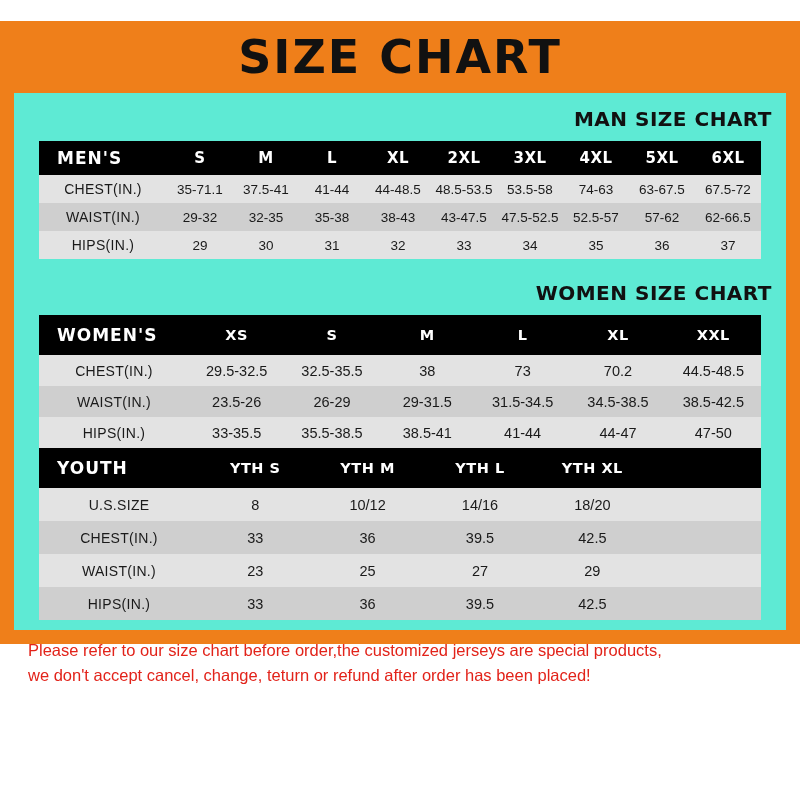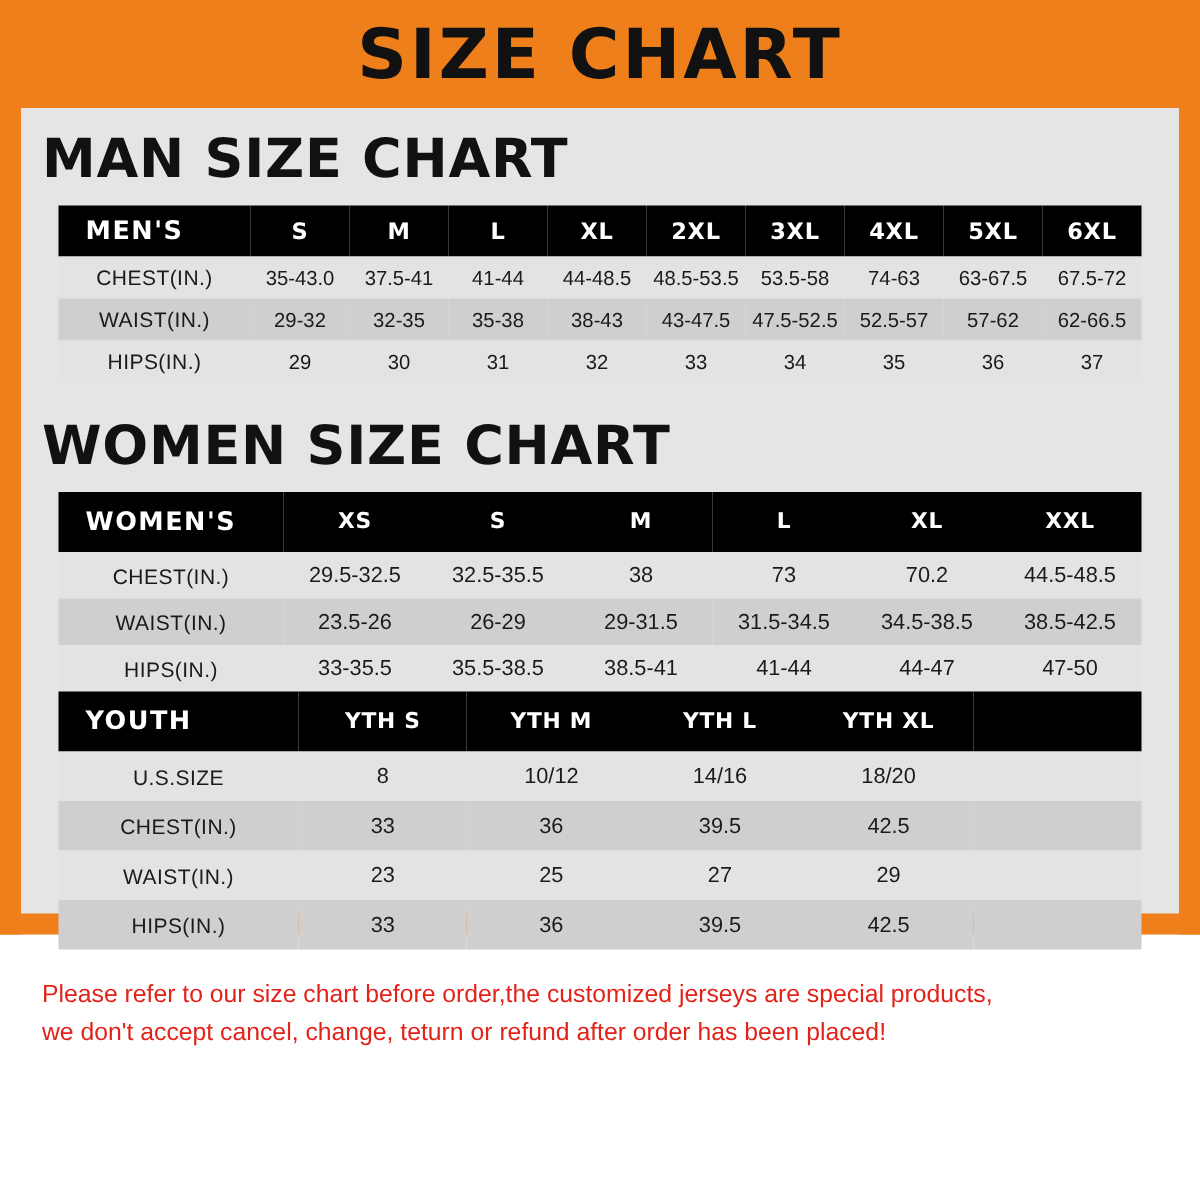--- a/index.html
+++ b/index.html
@@ -10,49 +10,50 @@
     width: 800px;
     height: 800px;
     background: #ffffff;
     font-family: "Liberation Sans", sans-serif;
     overflow: hidden;
   }
   .page {
     position: relative;
     width: 800px;
     height: 623px;
-    background: #e5e5e5;
+    background: #5eead4;
     box-sizing: border-box;
     border-left: 14px solid #ef7f1a;
     border-right: 14px solid #ef7f1a;
     border-bottom: 14px solid #ef7f1a;
+    margin-top: 21px;
   }
   .banner {
     background: #ef7f1a;
     height: 72px;
     margin: 0 -14px;
     display: flex;
     align-items: center;
     justify-content: center;
   }
   .banner-title {
     font-family: "DejaVu Sans", sans-serif;
     font-weight: bold;
     font-size: 46px;
     letter-spacing: 2px;
     color: #111111;
   }
   .content {
     padding: 0 14px;
   }
   .section-title {
-    text-align: left;
+    text-align: right;
     font-family: "DejaVu Sans", sans-serif;
     font-weight: bold;
-    font-size: 36px;
+    font-size: 20px;
     color: #111111;
     letter-spacing: 0.5px;
   }
   .sec-man .section-title { margin: 14px 0 10px; }
   .sec-women .section-title { margin: 22px 0 10px; }
   .sec-youth .section-title { margin: 24px 0 12px; }
 
   table.size-table {
     width: 722px;
     margin: 0 auto;
@@ -152,21 +153,21 @@
             <th>2XL</th>
             <th>3XL</th>
             <th>4XL</th>
             <th>5XL</th>
             <th>6XL</th>
           </tr>
         </thead>
         <tbody>
           <tr class="shade-a">
             <td class="rowlabel">CHEST(IN.)</td>
-            <td>35-43.0</td>
+            <td>35-71.1</td>
             <td>37.5-41</td>
             <td>41-44</td>
             <td>44-48.5</td>
             <td>48.5-53.5</td>
             <td>53.5-58</td>
             <td>74-63</td>
             <td>63-67.5</td>
             <td>67.5-72</td>
           </tr>
           <tr class="shade-b">

